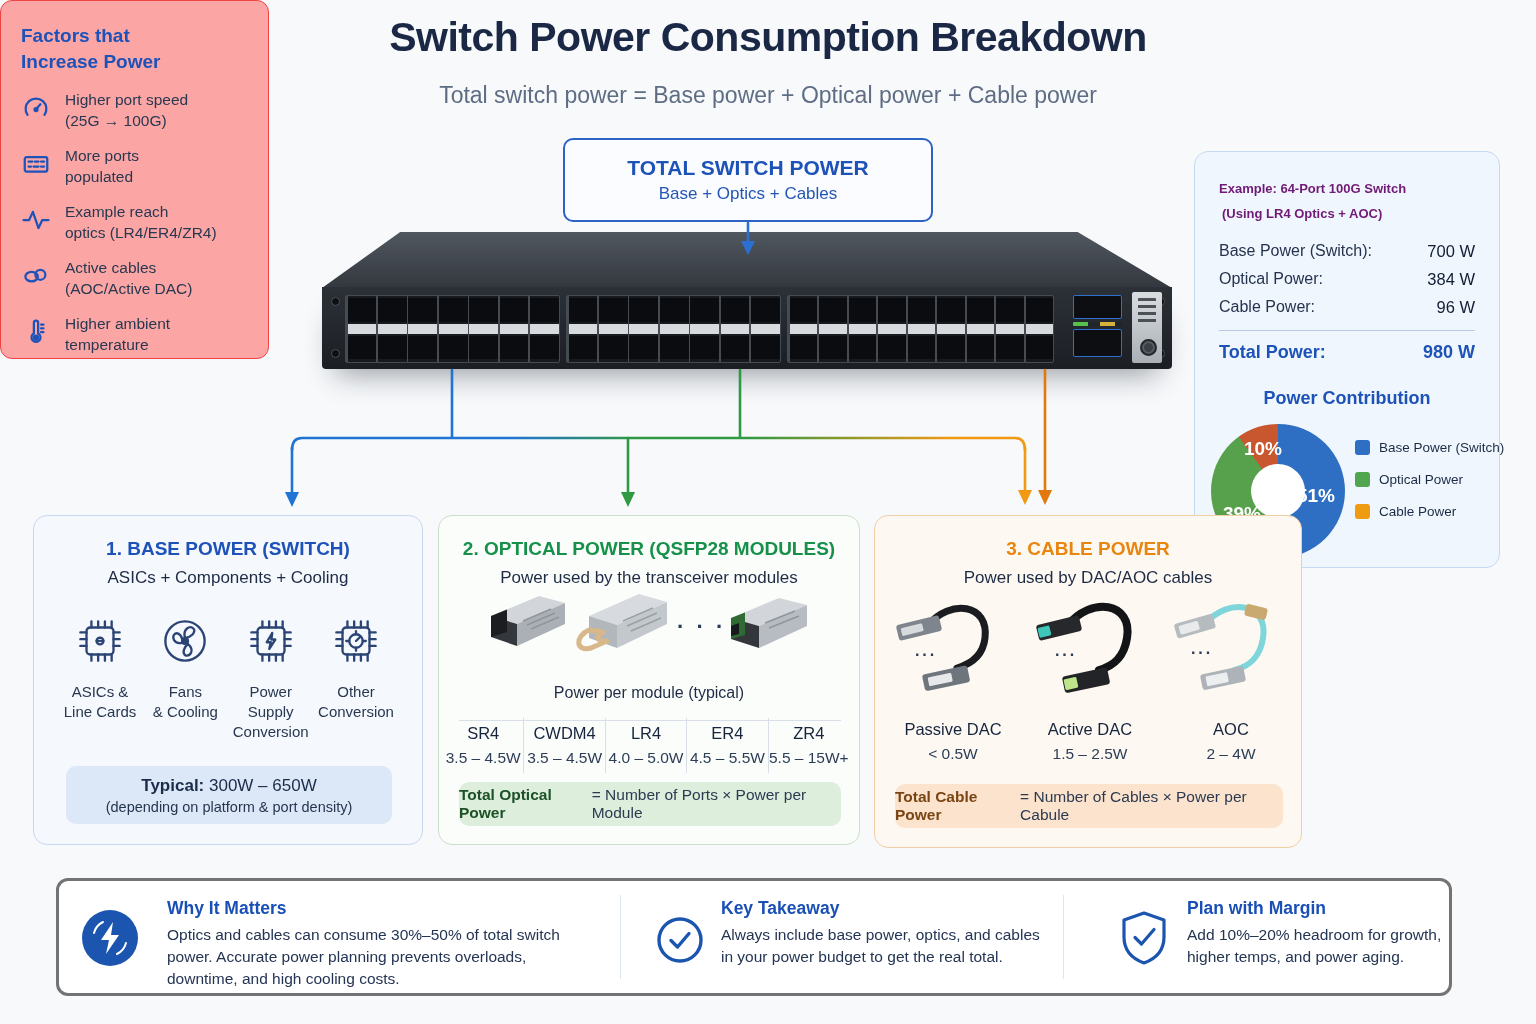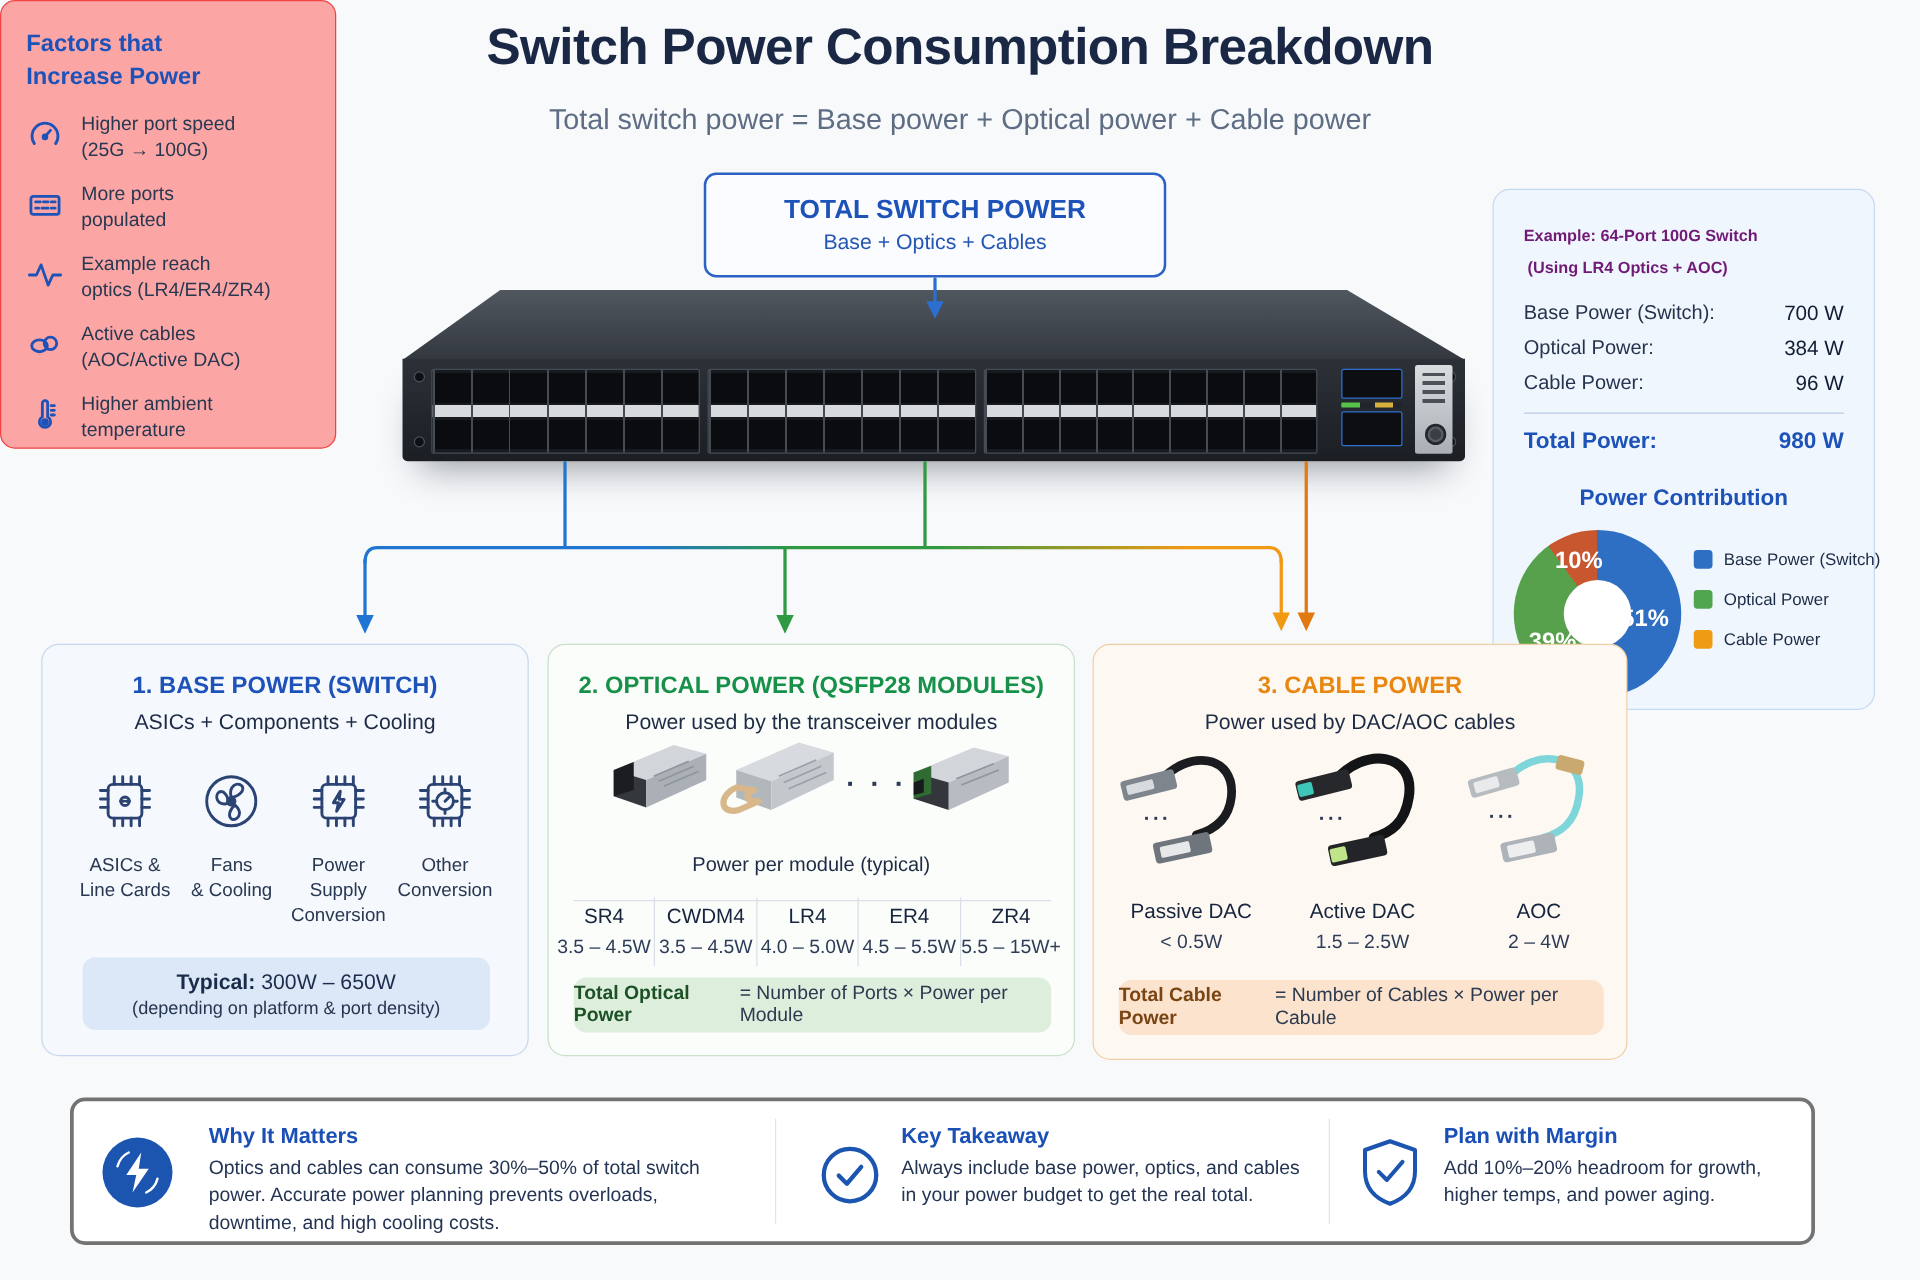--- a/index.html
+++ b/index.html
@@ -116,21 +116,21 @@
   .cable-name{font-size:16.5px;color:#16243d;font-weight:500;}
   .cable-range{font-size:15.5px;color:#2e3d57;margin-top:6px;}
   .cable .formula-box{left:20px;top:268px;width:388px;background:#fbe3cd;}
   .cable .formula-box b{color:#7a4514;}
 
   
   .footer{left:56px;top:878px;width:1396px;height:118px;background:#ffffff;border:3px solid #737373;border-radius:12px;}
   .f-divider{position:absolute;top:14px;bottom:14px;width:1px;background:#dde5f0;}
   .fd1{left:561px;} .fd2{left:1004px;}
   .f-item{position:absolute;top:0;height:100%;}
-  .f1{left:22px;width:520px;} .f2{left:596px;width:390px;} .f3{left:1026px;width:340px;text-decoration:underline;}
+  .f1{left:22px;width:520px;} .f2{left:596px;width:390px;} .f3{left:1058px;width:340px;text-decoration:underline;}
   .f-icon{position:absolute;top:28px;left:0;color:#1b55b0;}
   .f-title{position:absolute;left:86px;top:17px;font-size:17.5px;font-weight:bold;color:#1a4fb5;}
   .f-text{position:absolute;left:86px;top:43px;font-size:15.5px;color:#243453;line-height:22px;}
   .f1 .f-text{width:432px;}
   .f2 .f-title,.f2 .f-text{left:66px;} .f2 .f-text{width:320px;}
   .f3 .f-title,.f3 .f-text{left:70px;} .f3 .f-text{width:262px;}
 </style>
 </head>
 <body>
 

